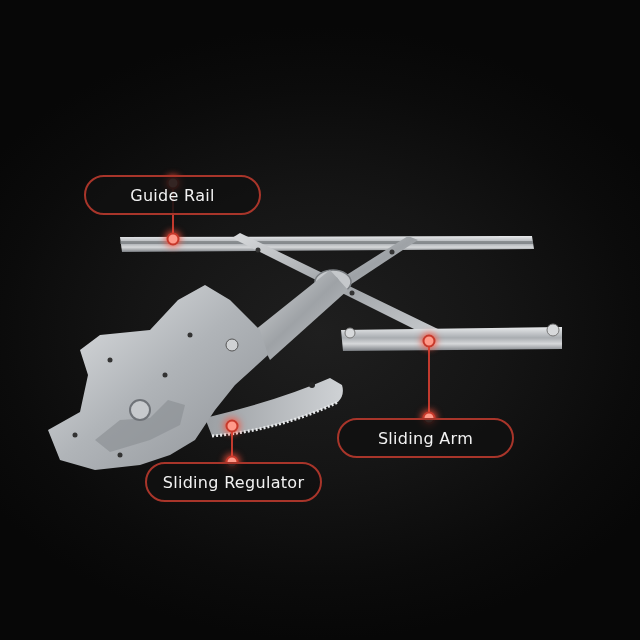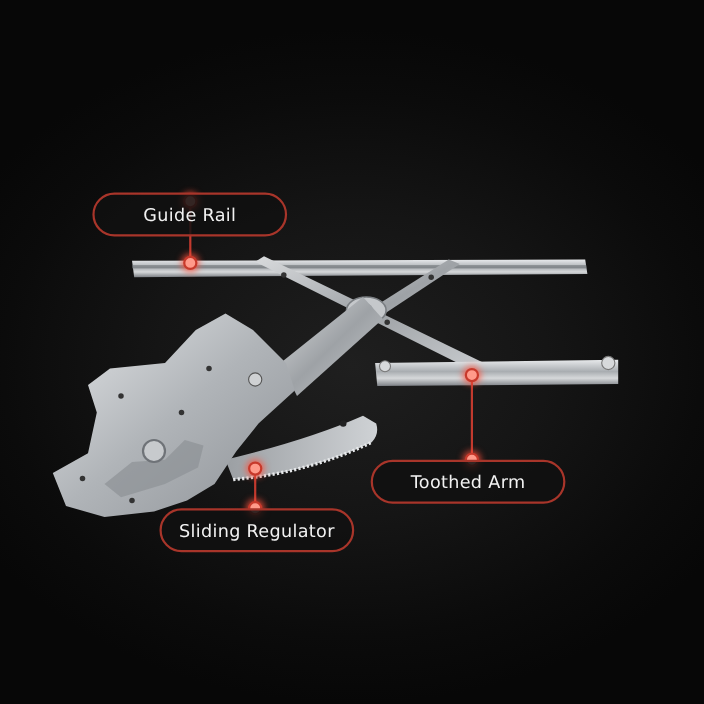--- a/index.html
+++ b/index.html
@@ -104,21 +104,21 @@
   <div class="dot" style="left:173px; top:183px;"></div>
   <div class="dot" style="left:173px; top:239px;"></div>
   <div class="pill" style="left:84px; top:143px; width:177px; height:40px;margin-top:32px;">
     <span>Guide Rail</span>
   </div>
 
   <div class="callout-line" style="left:428px; top:341px; height:77px;"></div>
   <div class="dot" style="left:429px; top:341px;"></div>
   <div class="dot" style="left:429px; top:418px;"></div>
   <div class="pill" style="left:337px; top:418px; width:177px; height:40px;">
-    <span>Toothed Arm</span>
+    <span>Sliding Arm</span>
   </div>
 
   <div class="callout-line" style="left:231px; top:426px; height:36px;"></div>
   <div class="dot" style="left:232px; top:426px;"></div>
   <div class="dot" style="left:232px; top:462px;"></div>
   <div class="pill" style="left:145px; top:462px; width:177px; height:40px;">
     <span>Sliding Regulator</span>
   </div>
 
 </div>

